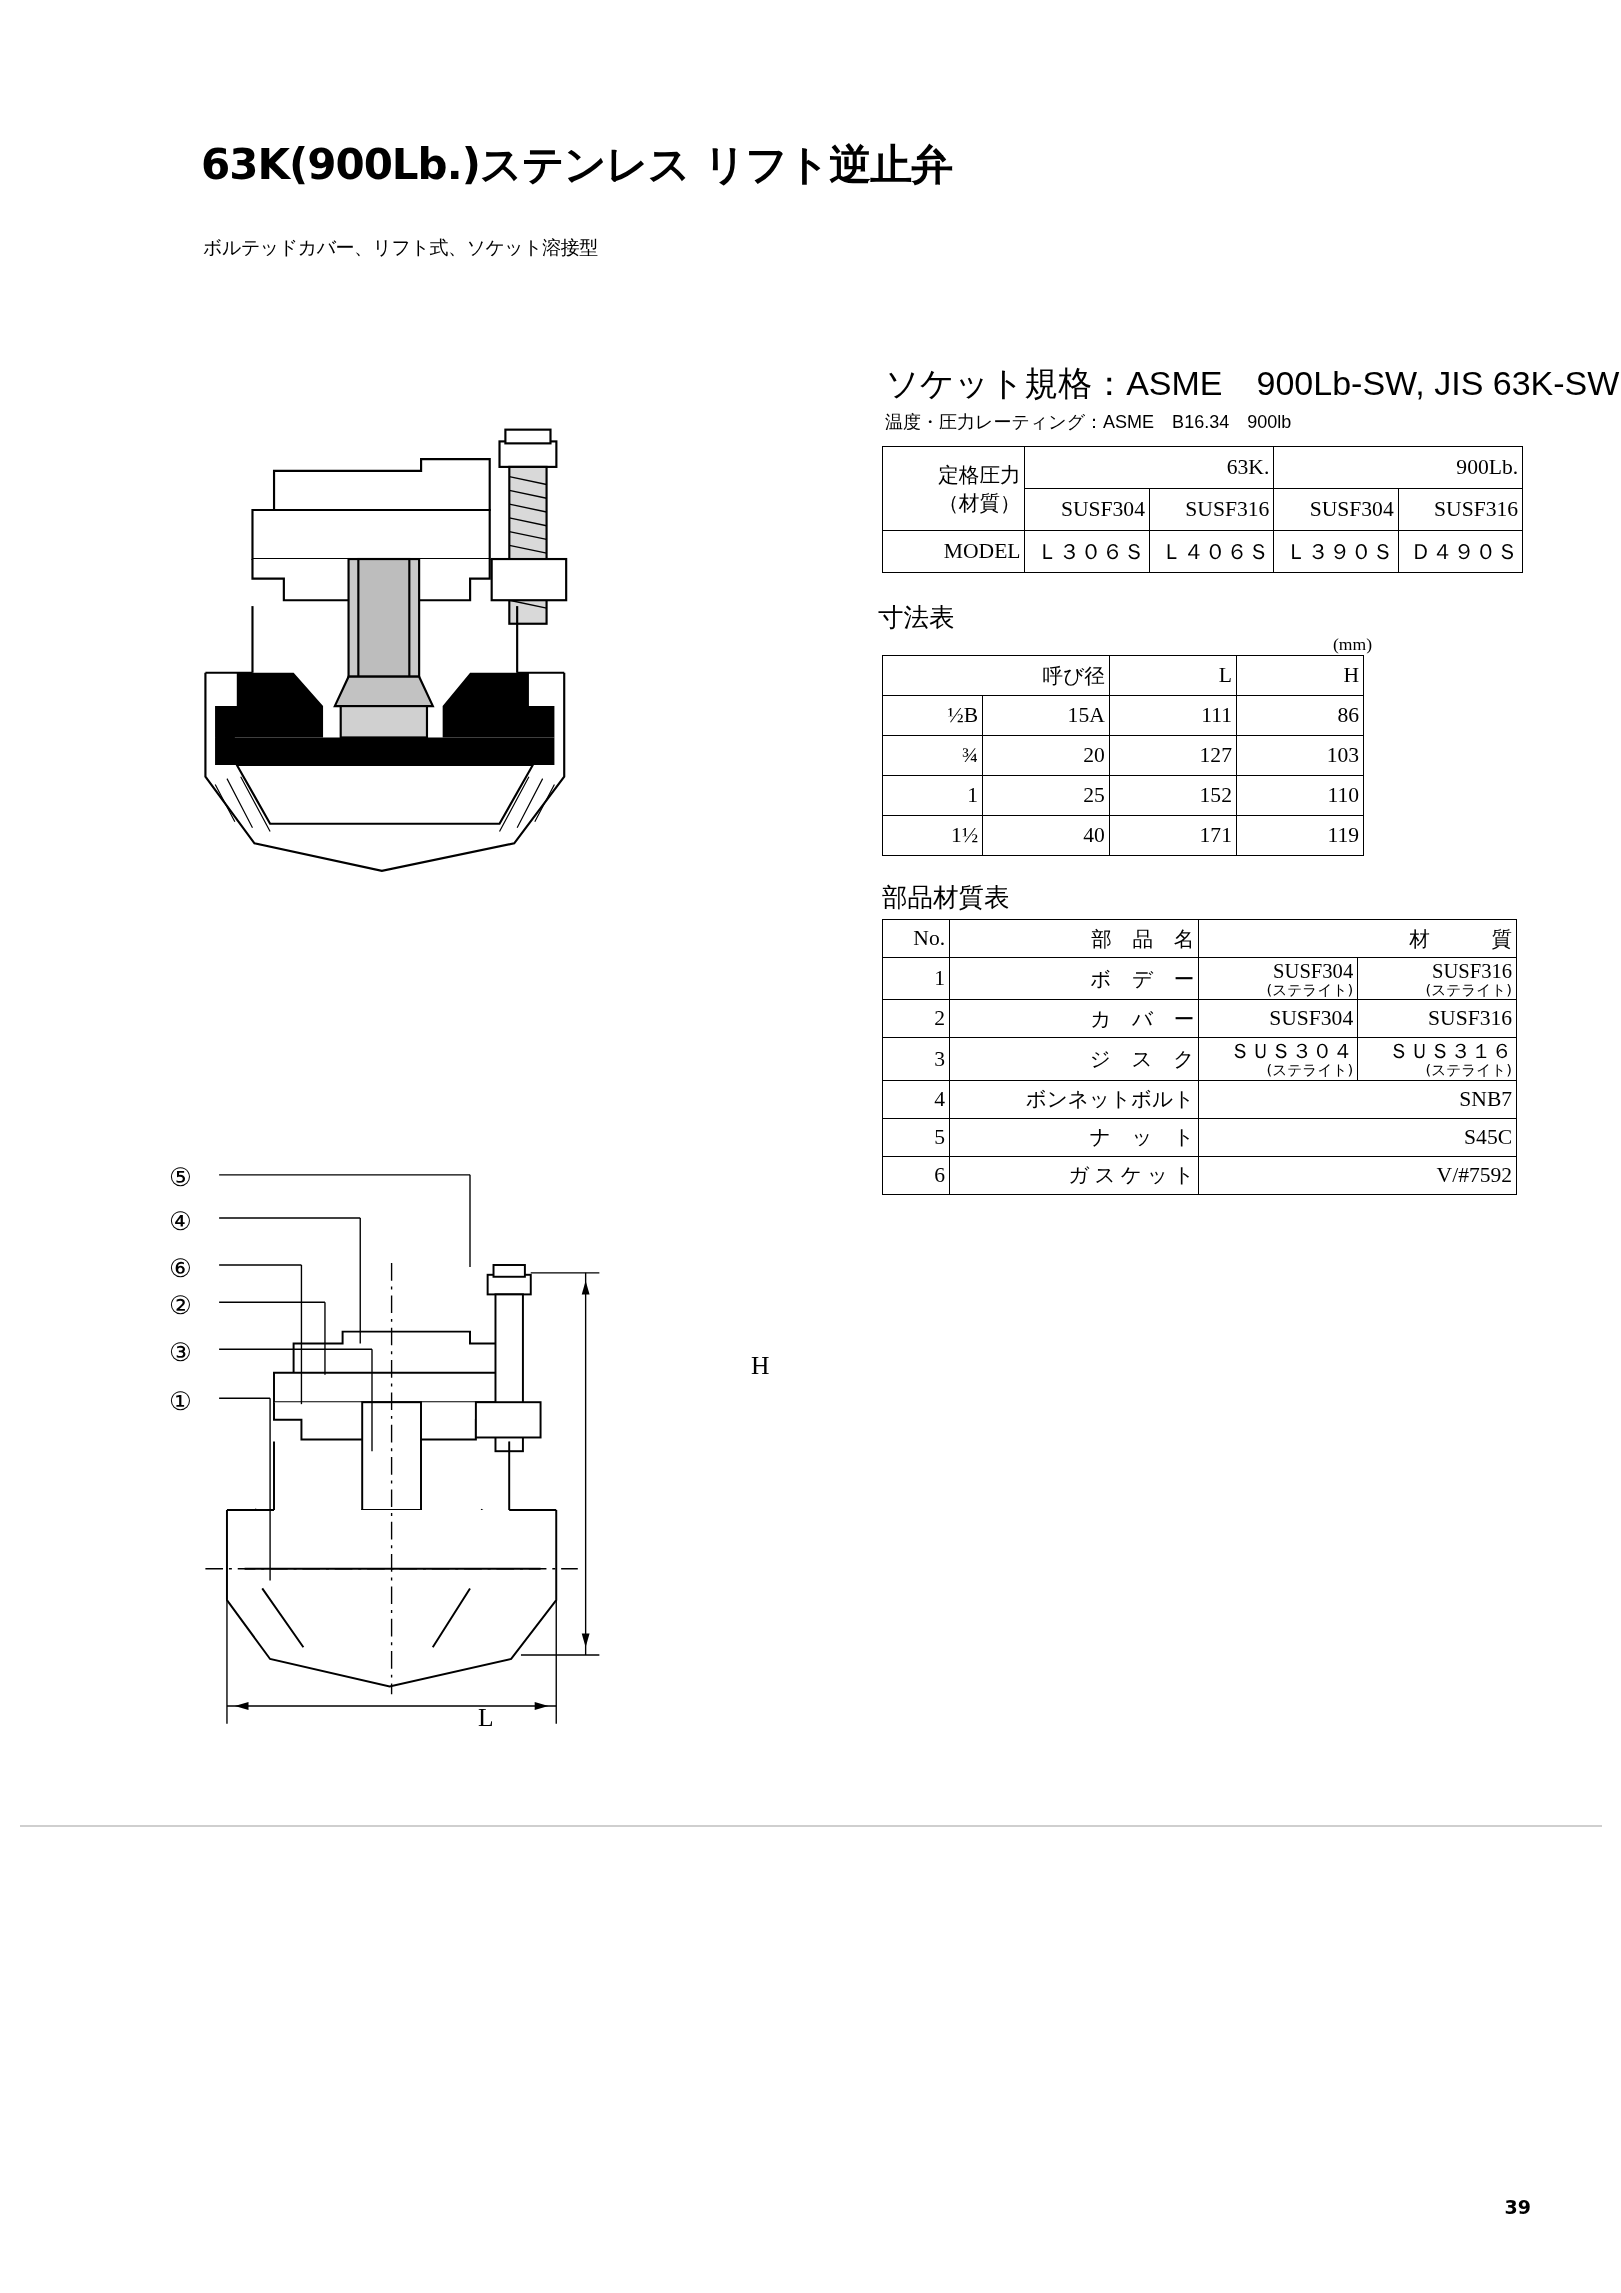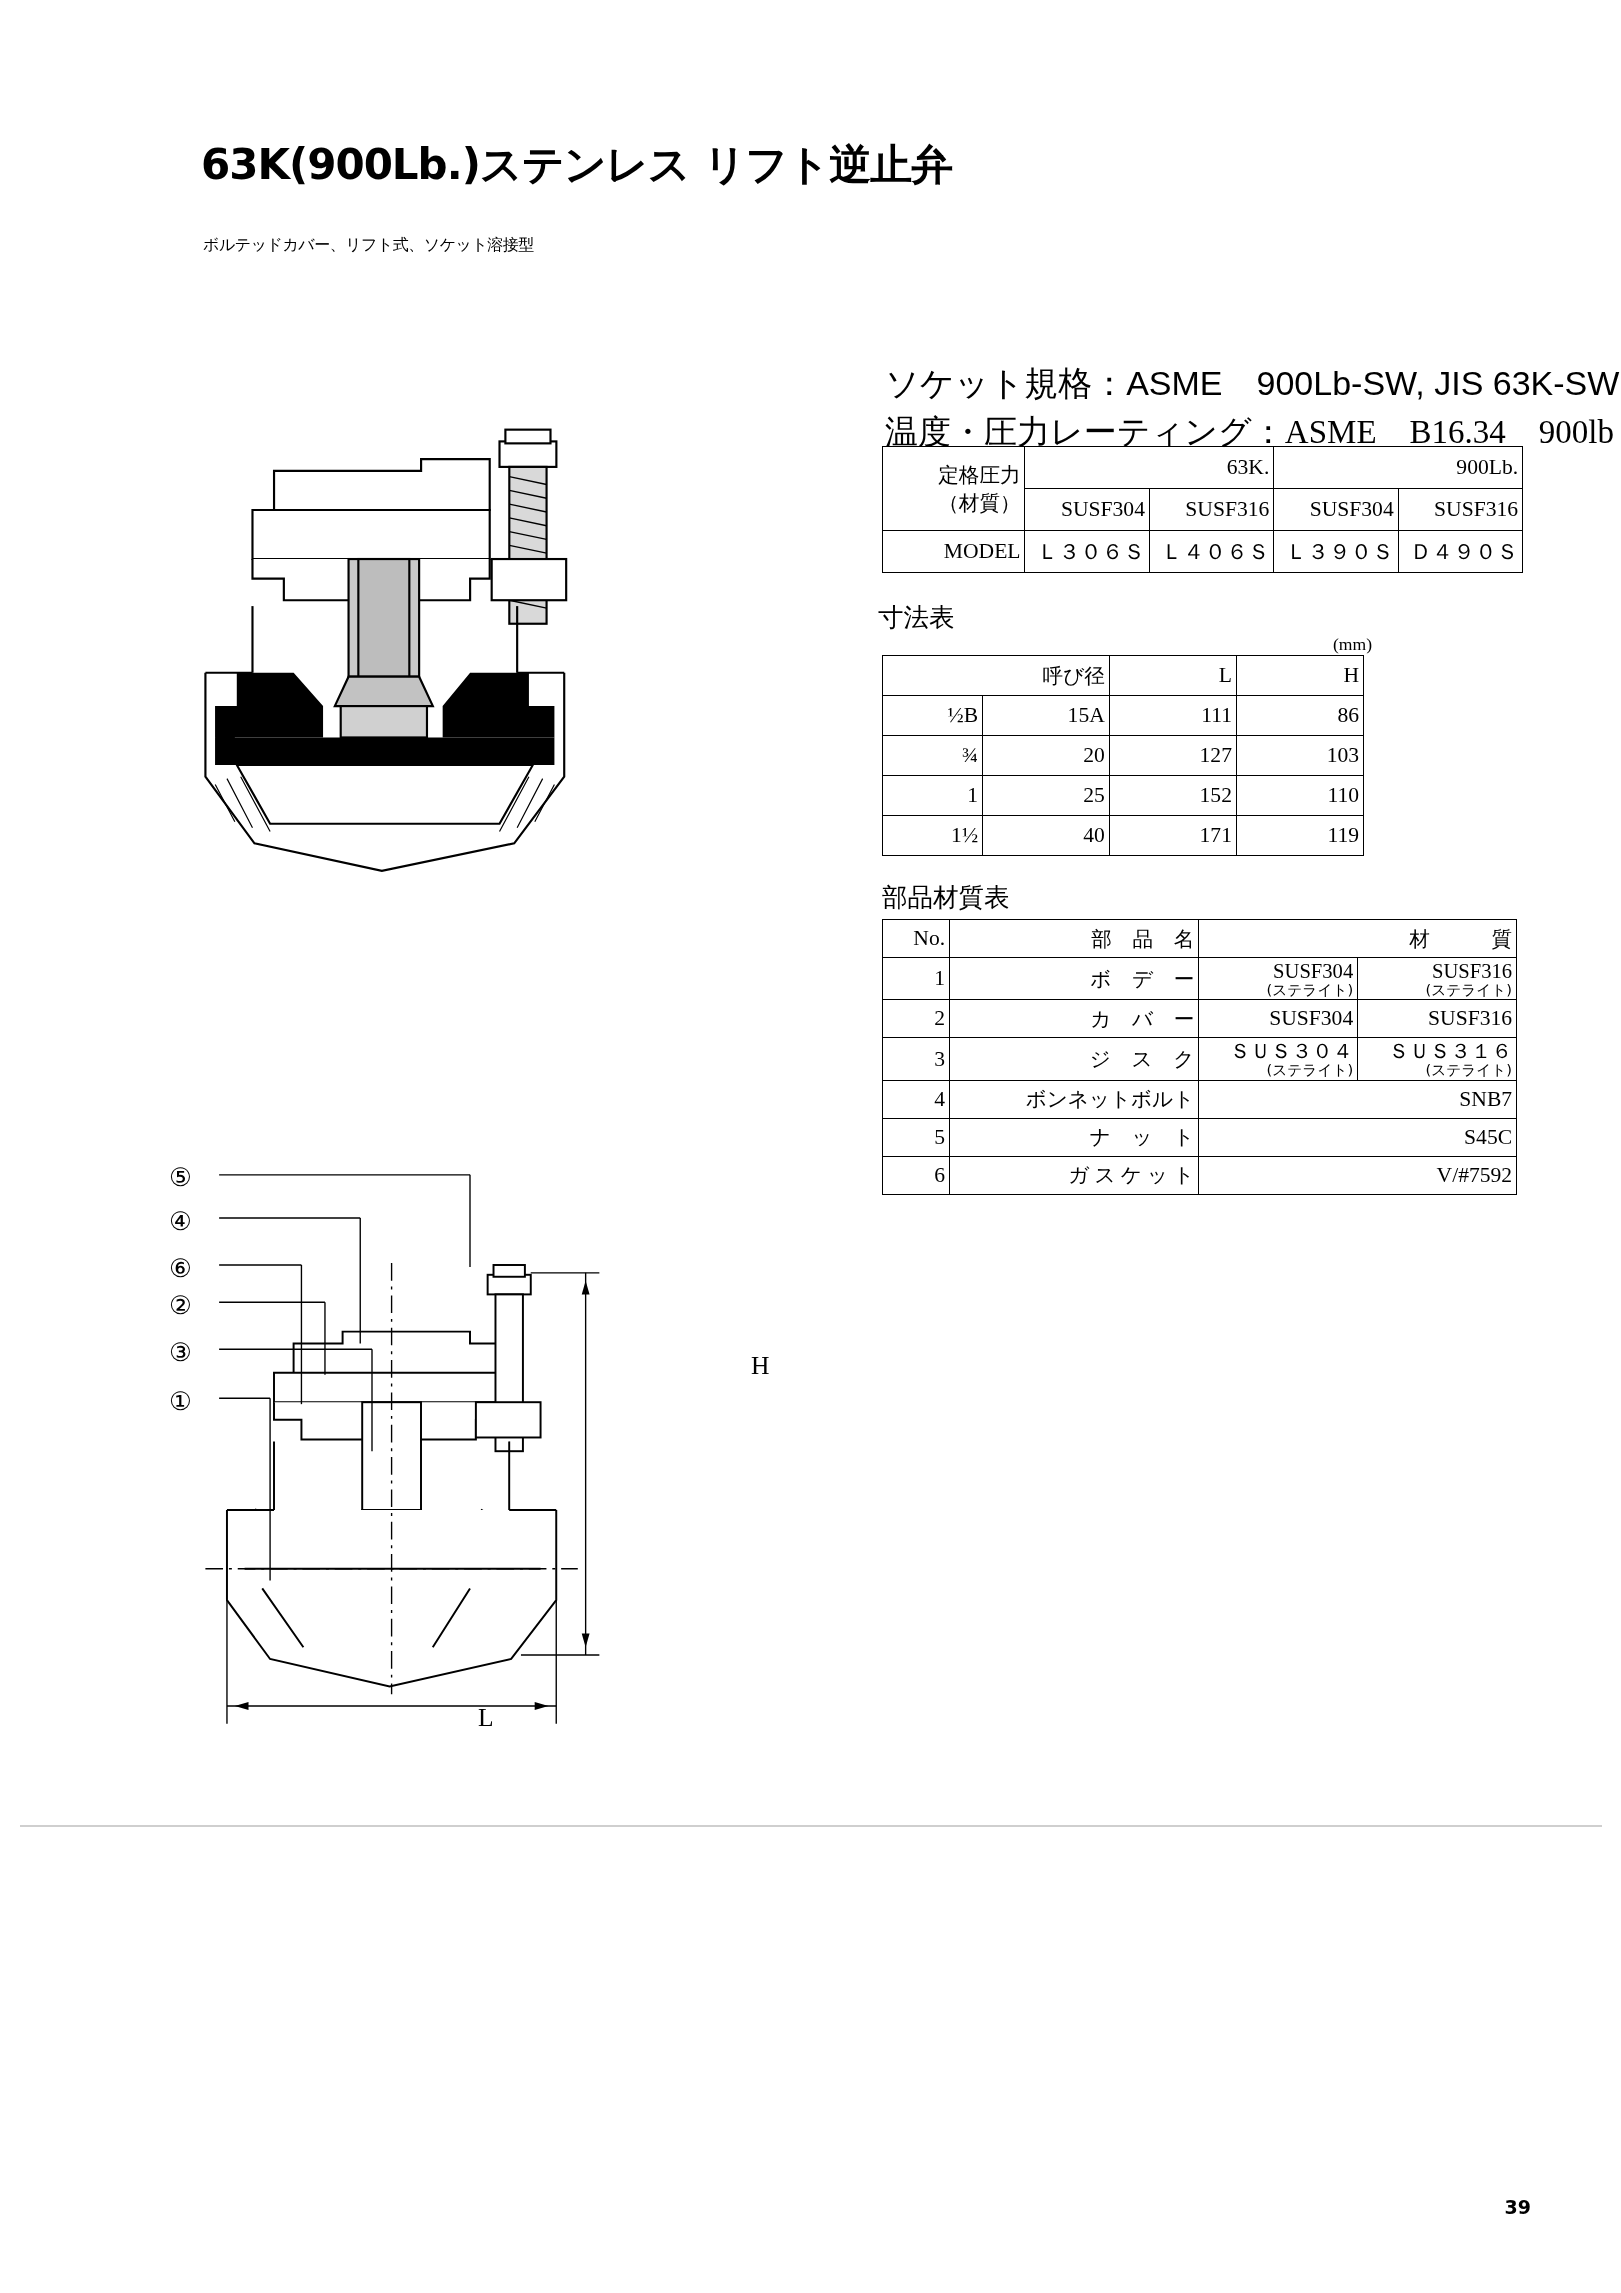--- a/index.html
+++ b/index.html
@@ -31,41 +31,41 @@
     font-weight: bold;
     font-size: 42px;
     letter-spacing: -1px;
     white-space: nowrap;
   }
   .subtitle {
     position: absolute;
     left: 203px;
     top: 235px;
     font-family: "DejaVu Sans", sans-serif;
-    font-size: 16px;
+    font-size: 19px;
     letter-spacing: -0.5px;
     white-space: nowrap;
   }
 
   
   .spec-line1 {
     position: absolute;
     left: 885px;
     top: 361px;
     font-size: 34px;
     white-space: nowrap;
     font-family: Liberation Sans, sans-serif;
   }
   .spec-line2 {
     position: absolute;
     left: 885px;
     top: 410px;
-    font-size: 33px;
-    white-space: nowrap;
-    font-family: Liberation Serif, serif;
+    font-size: 18px;
+    white-space: nowrap;
+    font-family: Liberation Sans, sans-serif;
   }
 
   
   table.grid {
     border-collapse: collapse;
     position: absolute;
     font-size: 21.6px;
   }
   table.grid td, table.grid th {
     border: 1.6px solid #000;

